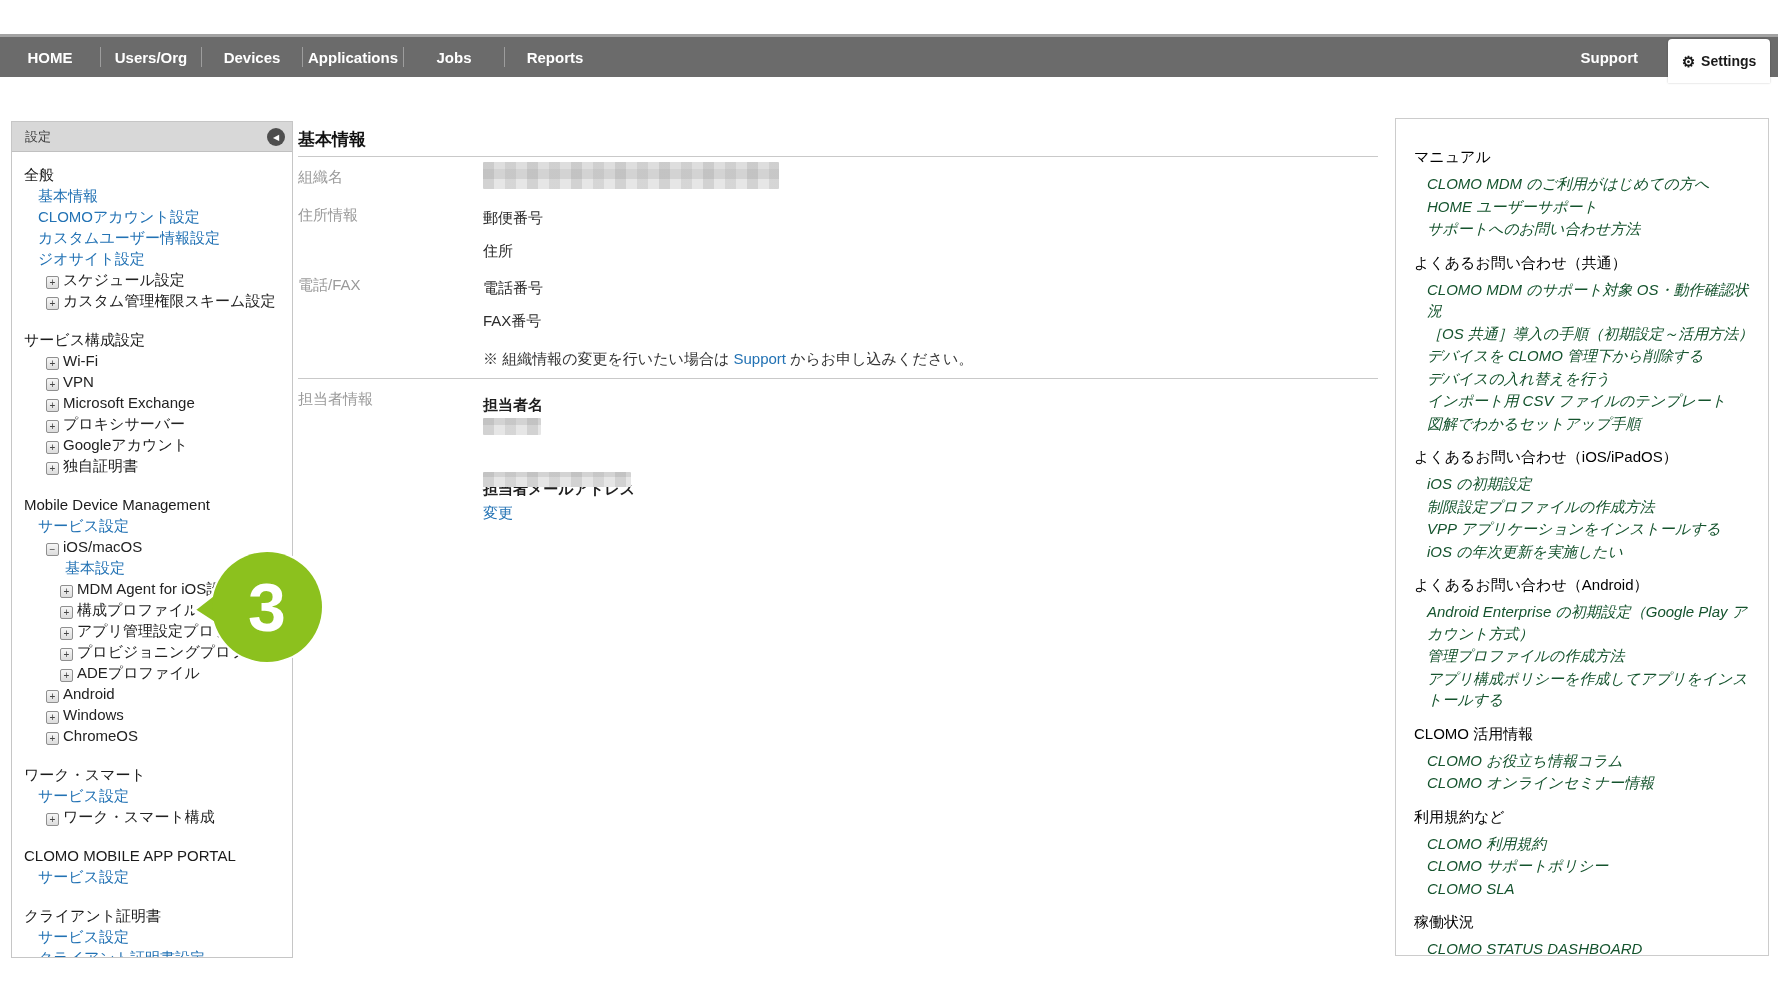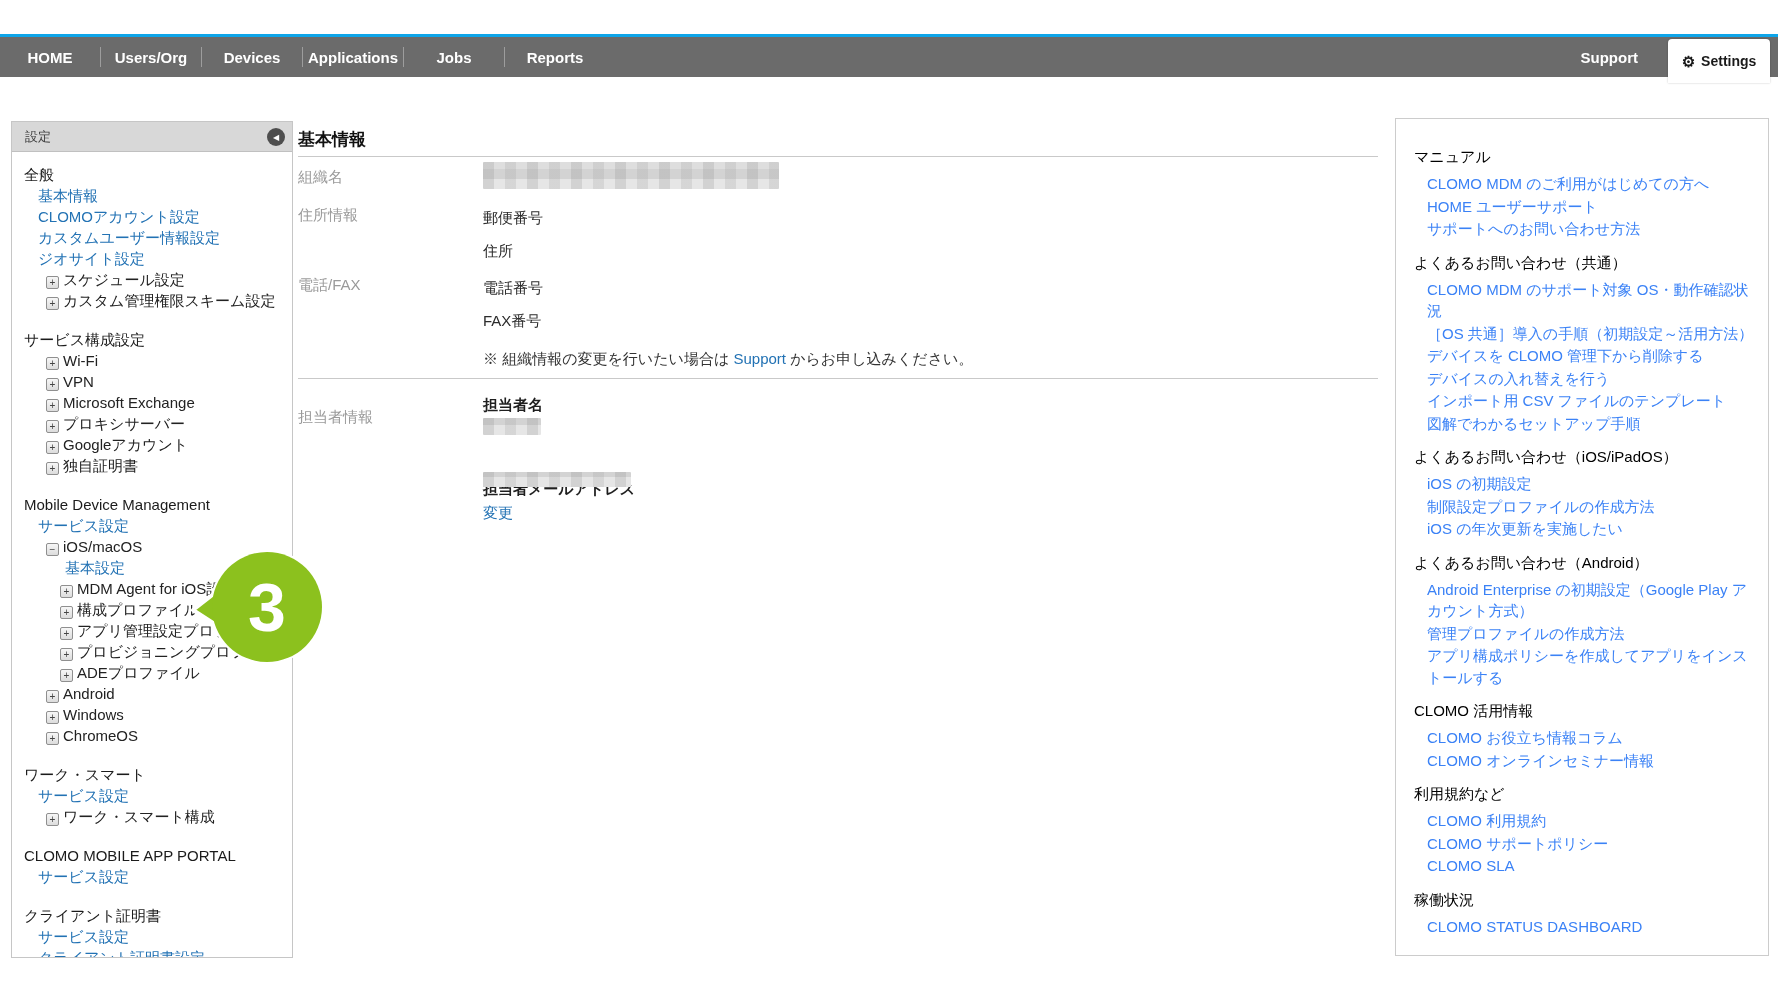--- a/index.html
+++ b/index.html
@@ -2,21 +2,21 @@
 <html><head>
 <meta charset="utf-8">
 <style>
   * { margin:0; padding:0; box-sizing:border-box; }
   html,body { width:1778px; height:1000px; background:#fff;
     font-family:"Liberation Sans", sans-serif; color:#222; }
   .page { position:relative; width:1778px; height:1000px; overflow:hidden; background:#fff; }
 
   
   .topnav { position:absolute; left:0; top:34px; width:1778px; height:43px;
-    background:#6b6b6b; border-top:3px solid #0ea5e9; display:flex; align-items:center; }
+    background:#6b6b6b; border-top:3px solid #a3a3a3; display:flex; align-items:center; }
   .nav-left { display:flex; align-items:center; height:100%; }
   .nav-item { display:flex; align-items:center; justify-content:center;
     width:100px; height:100%; color:#fff; font-size:15px; font-weight:700;
     text-decoration:none; cursor:pointer; }
   .nav-sep { width:1px; height:20px; background:#9d9d9d; }
   .nav-support { position:absolute; right:140px; top:0; height:100%; display:flex;
     align-items:center; color:#fff; font-size:15px; font-weight:700; cursor:pointer; }
   .settings-tab { position:absolute; right:8px; top:2px; width:102px; height:44px;
     background:#fff; border-radius:4px 4px 0 0; display:flex; align-items:center;
     justify-content:center; gap:6px; font-size:14px; font-weight:700; color:#1a1a1a;
@@ -64,21 +64,21 @@
       repeating-linear-gradient(90deg, rgba(130,130,130,.20) 0 11px, rgba(255,255,255,0) 11px 22px, rgba(165,165,165,.25) 22px 33px, rgba(255,255,255,0) 33px 44px),
       repeating-linear-gradient(0deg, #e6e6e6 0 10px, #d3d3d3 10px 20px, #dedede 20px 30px);
     border-radius:1px; }
 
   
   .rightpanel { position:absolute; left:1395px; top:118px; width:374px; height:838px;
     background:#fff; border:1px solid #cccccc; padding:28px 14px 0 18px; overflow:hidden; }
   .rp-title { font-size:15px; font-weight:400; color:#000; margin:13px 0 6px 0; line-height:20px; }
   .rp-title.first { margin-top:0; }
   .rp-link { display:block; padding-left:13px; font-size:15px; line-height:21.5px;
-    color:#3b82f6; cursor:pointer; text-decoration:none; margin-bottom:1px; }
+    color:#14532d; cursor:pointer; text-decoration:none; margin-bottom:1px;font-style:italic; }
 </style>
 </head>
 <body>
 
 <div class="page">
 
   <nav class="topnav">
     <div class="nav-left">
       <a class="nav-item">HOME</a>
       <span class="nav-sep"></span>
@@ -180,21 +180,21 @@
     <div class="abs flabel" style="left:185px; top:122px;font-family:Liberation Mono, monospace;">住所</div>
 
     <div class="abs glabel" style="left:0; top:156px;">電話/FAX</div>
     <div class="abs flabel" style="left:185px; top:159px;">電話番号</div>
     <div class="abs flabel" style="left:185px; top:192px;">FAX番号</div>
 
     <div class="abs note" style="left:185px; top:230px;"><span>※ 組織情報の変更を行いたい場合は </span><a class="mlink">Support</a><span> からお申し込みください。</span></div>
 
     <div class="abs rule" style="left:0; top:258px;"></div>
 
-    <div class="abs glabel" style="left:0; top:288px;">担当者情報</div>
+    <div class="abs glabel" style="left:0; top:270px;">担当者情報</div>
     <div class="abs blabel" style="left:185px; top:276px;">担当者名</div>
     <div class="abs mosaic" style="left:185px; top:298px; width:58px; height:17px;"></div>
     <div class="abs blabel" style="left:185px; top:332px;margin-top:28px;">担当者メールアドレス</div>
     <div class="abs mosaic" style="left:185px; top:352px; width:148px; height:15px;"></div>
 
     <a class="abs mlink" style="left:185px; top:384px;">変更</a>
   </main>
 
   <aside class="rightpanel">
 
@@ -207,20 +207,21 @@
     <a class="rp-link">CLOMO MDM のサポート対象 OS・動作確認状況</a>
     <a class="rp-link">［OS 共通］導入の手順（初期設定～活用方法）</a>
     <a class="rp-link">デバイスを CLOMO 管理下から削除する</a>
     <a class="rp-link">デバイスの入れ替えを行う</a>
     <a class="rp-link">インポート用 CSV ファイルのテンプレート</a>
     <a class="rp-link">図解でわかるセットアップ手順</a>
 
     <div class="rp-title">よくあるお問い合わせ（iOS/iPadOS）</div>
     <a class="rp-link">iOS の初期設定</a>
     <a class="rp-link">制限設定プロファイルの作成方法</a>
+    <a class="rp-link">VPP アプリケーションをインストールする</a>
     <a class="rp-link">iOS の年次更新を実施したい</a>
 
     <div class="rp-title">よくあるお問い合わせ（Android）</div>
     <a class="rp-link">Android Enterprise の初期設定（Google Play アカウント方式）</a>
     <a class="rp-link">管理プロファイルの作成方法</a>
     <a class="rp-link">アプリ構成ポリシーを作成してアプリをインストールする</a>
 
     <div class="rp-title">CLOMO 活用情報</div>
     <a class="rp-link">CLOMO お役立ち情報コラム</a>
     <a class="rp-link">CLOMO オンラインセミナー情報</a>

